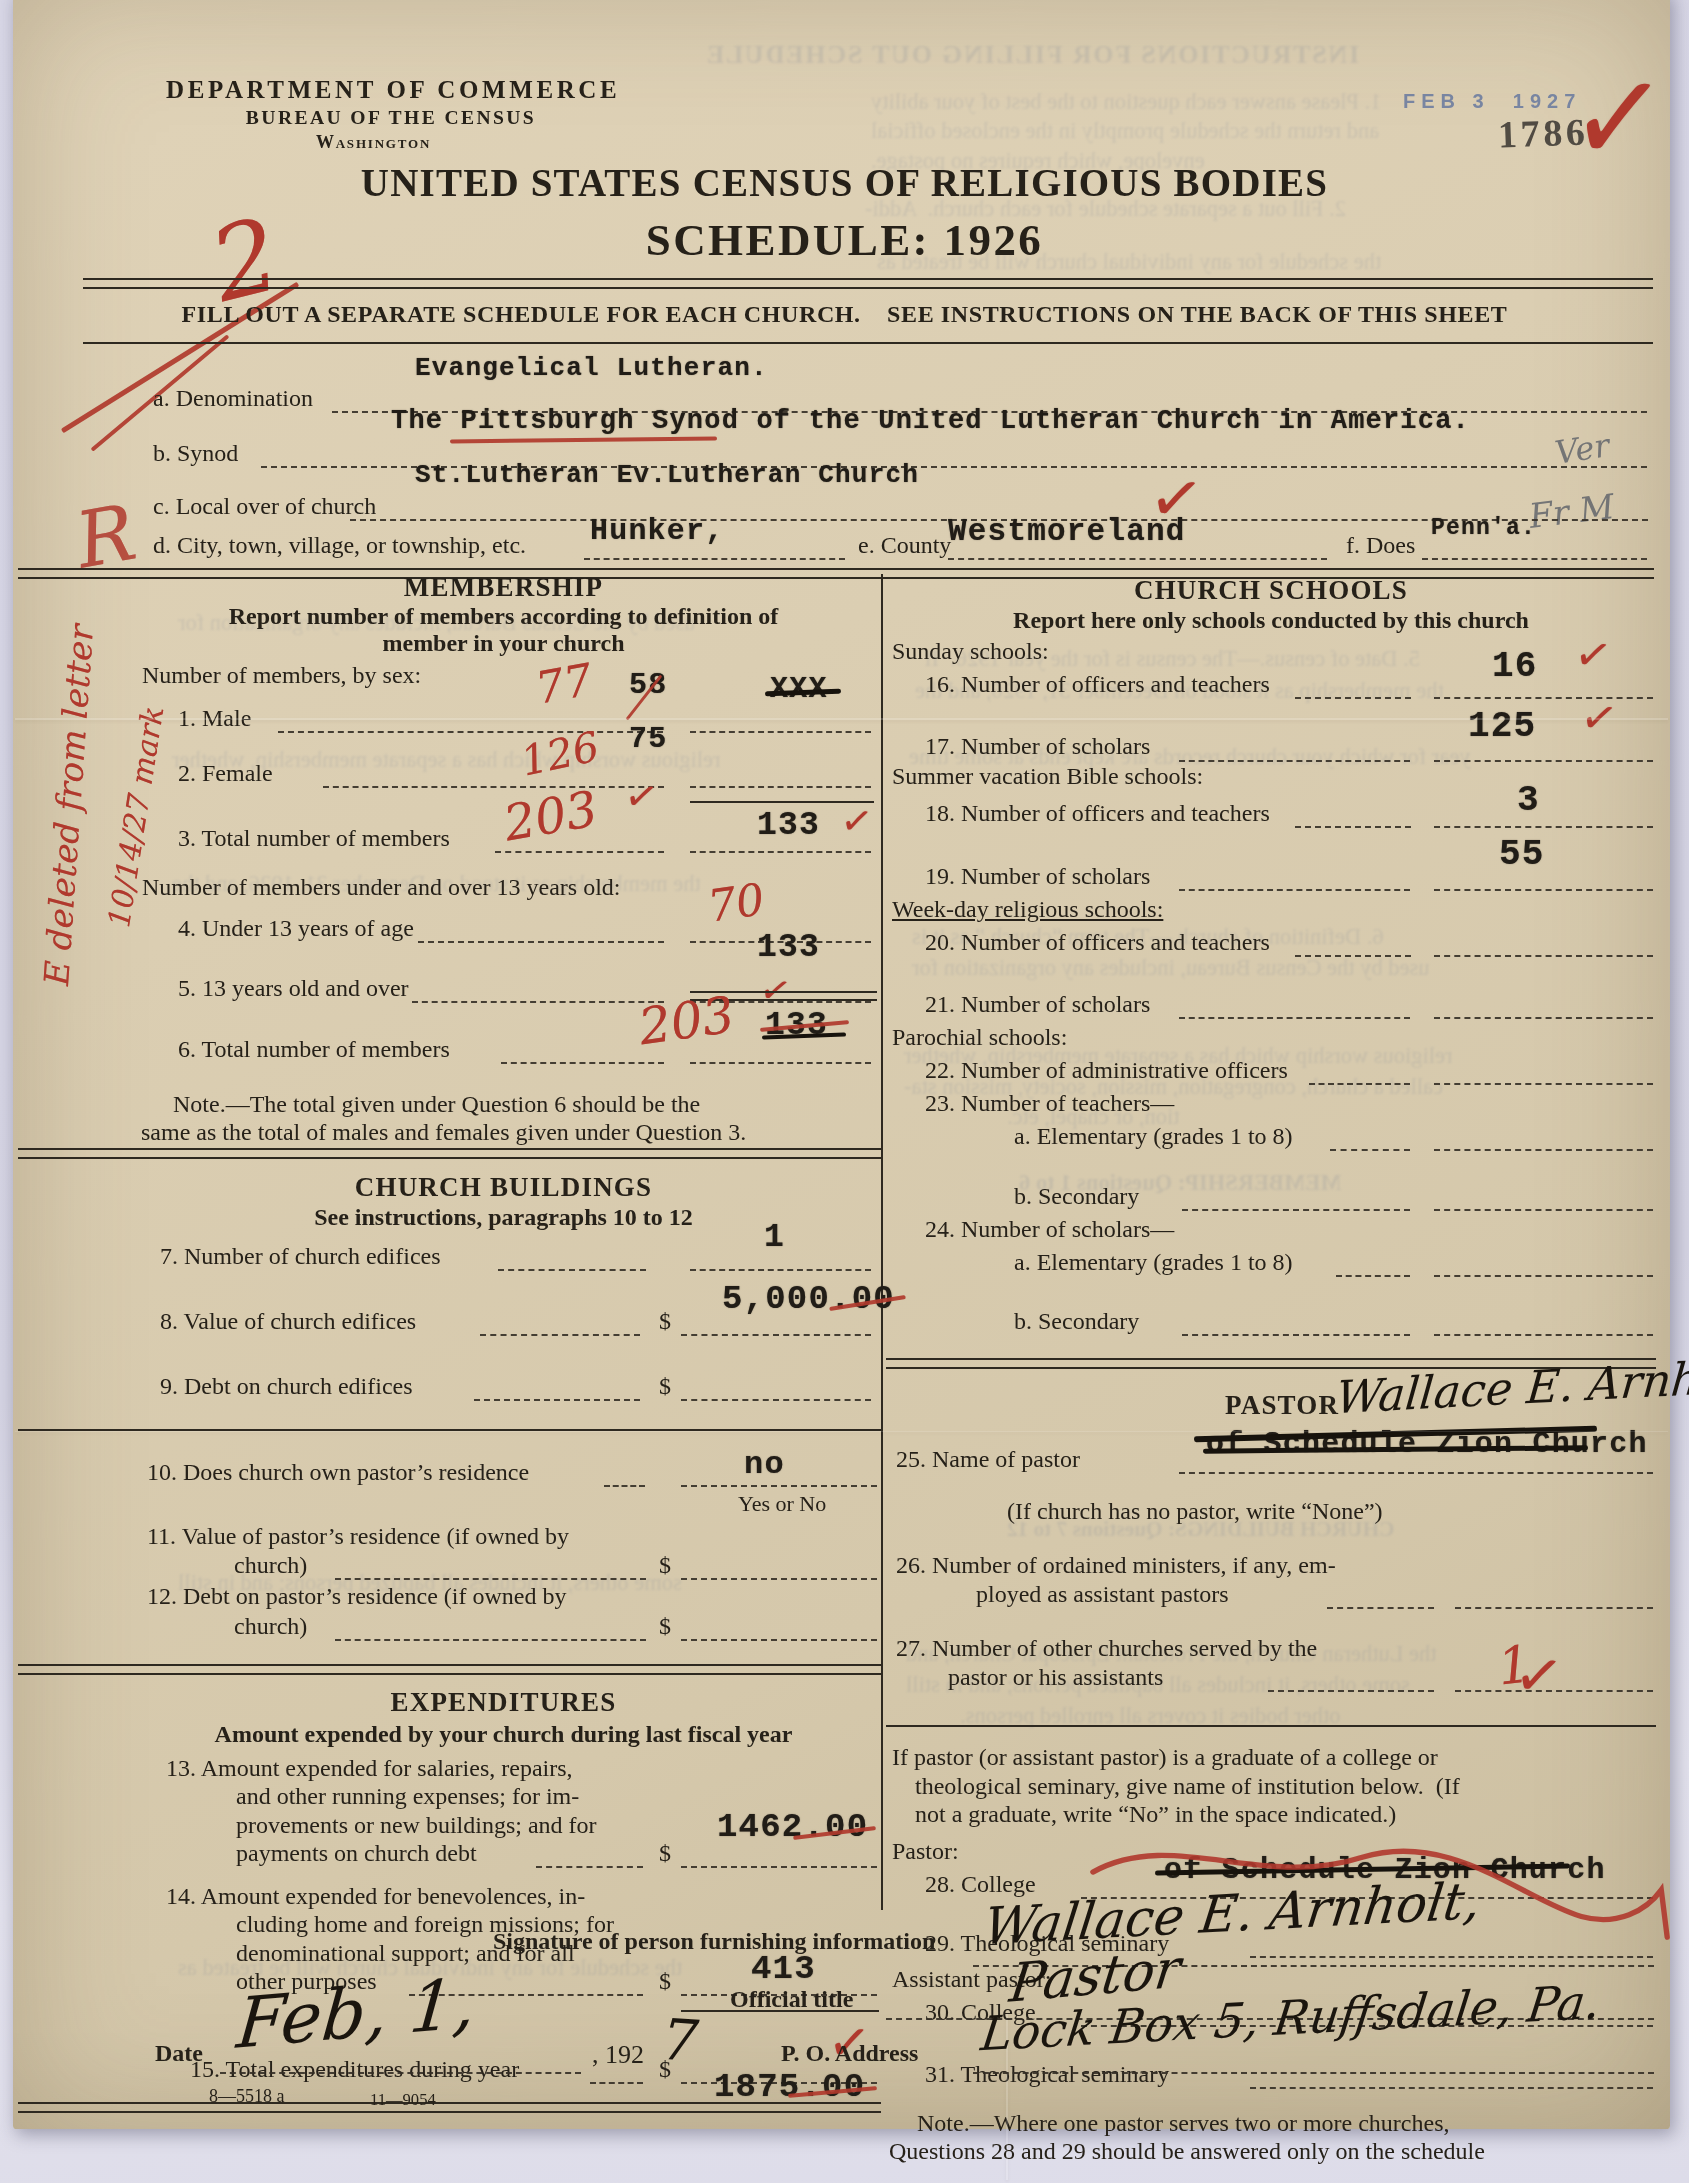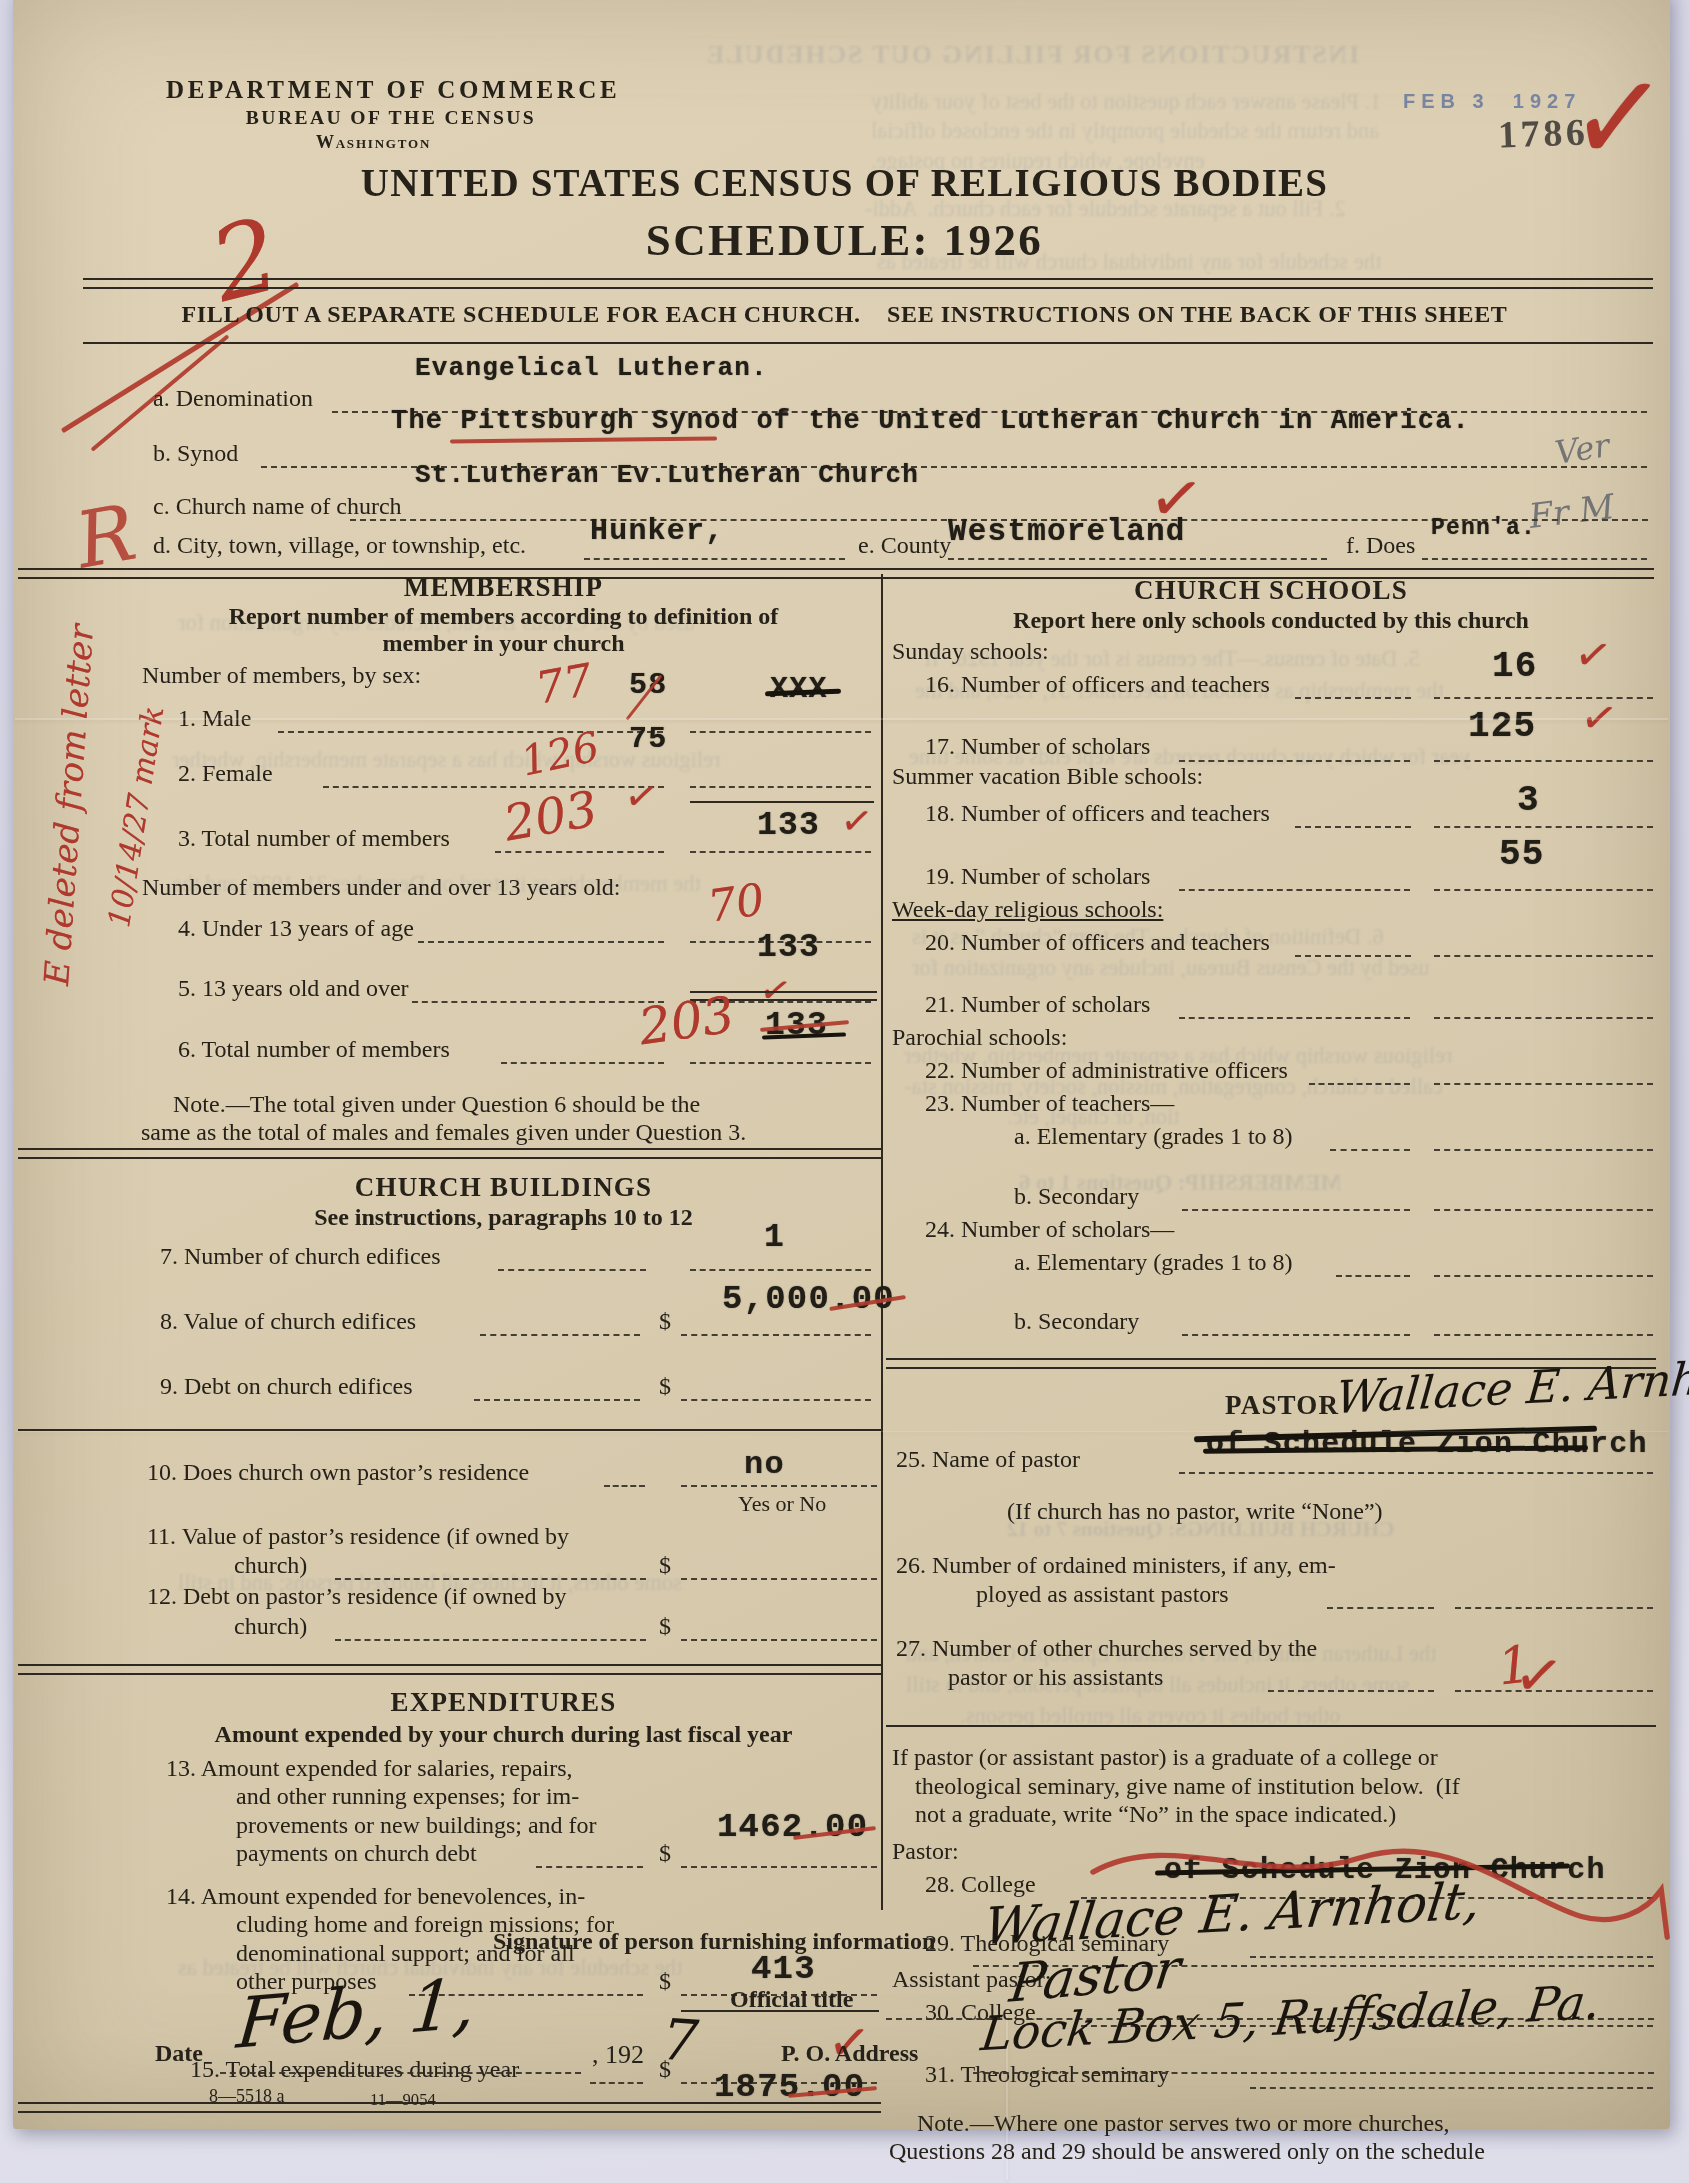--- a/index.html
+++ b/index.html
@@ -91,21 +91,21 @@
 <div class="dots" style="left:332px;top:411px;width:1315px;"></div>
 
 <div class="typed" style="left:391px;top:406px;font-size:27px;">The Pittsburgh Synod of the United Lutheran Church in America.</div>
 <div class="redbar" style="left:450px;top:438px;width:267px;transform:rotate(-.6deg);"></div>
 <div class="lbl" style="left:153px;top:440px;">b. Synod</div>
 <div class="dots" style="left:261px;top:466px;width:1386px;"></div>
 <div class="hand pencil" style="left:1555px;top:430px;font-size:32px;transform:rotate(-9deg);">Ver</div>
 <div class="hand pencil" style="left:1529px;top:491px;font-size:34px;transform:rotate(-7deg);">Fr M</div>
 
 <div class="typed" style="left:415px;top:460px;">St.Lutheran Ev.Lutheran Church</div>
-<div class="lbl" style="left:153px;top:493px;">c. Church name of church</div>
+<div class="lbl" style="left:153px;top:493px;">c. Local over of church</div>
 <div class="dots" style="left:350px;top:519px;width:1298px;"></div>
 
 <div class="lbl" style="left:153px;top:532px;">d. City, town, village, or township, etc.</div>
 <div class="typed" style="left:590px;top:514px;font-size:30px;">Hunker,</div>
 <div class="dots" style="left:584px;top:558px;width:261px;"></div>
 <div class="check" style="left:1149px;top:461px;font-size:65px;transform:rotate(8deg);">✓</div>
 <div class="lbl" style="left:858px;top:532px;">e. County</div>
 <div class="typed" style="left:948px;top:514px;font-size:31px;">Westmoreland</div>
 <div class="dots" style="left:948px;top:558px;width:379px;"></div>
 <div class="lbl" style="left:1346px;top:532px;">f. Does</div>

